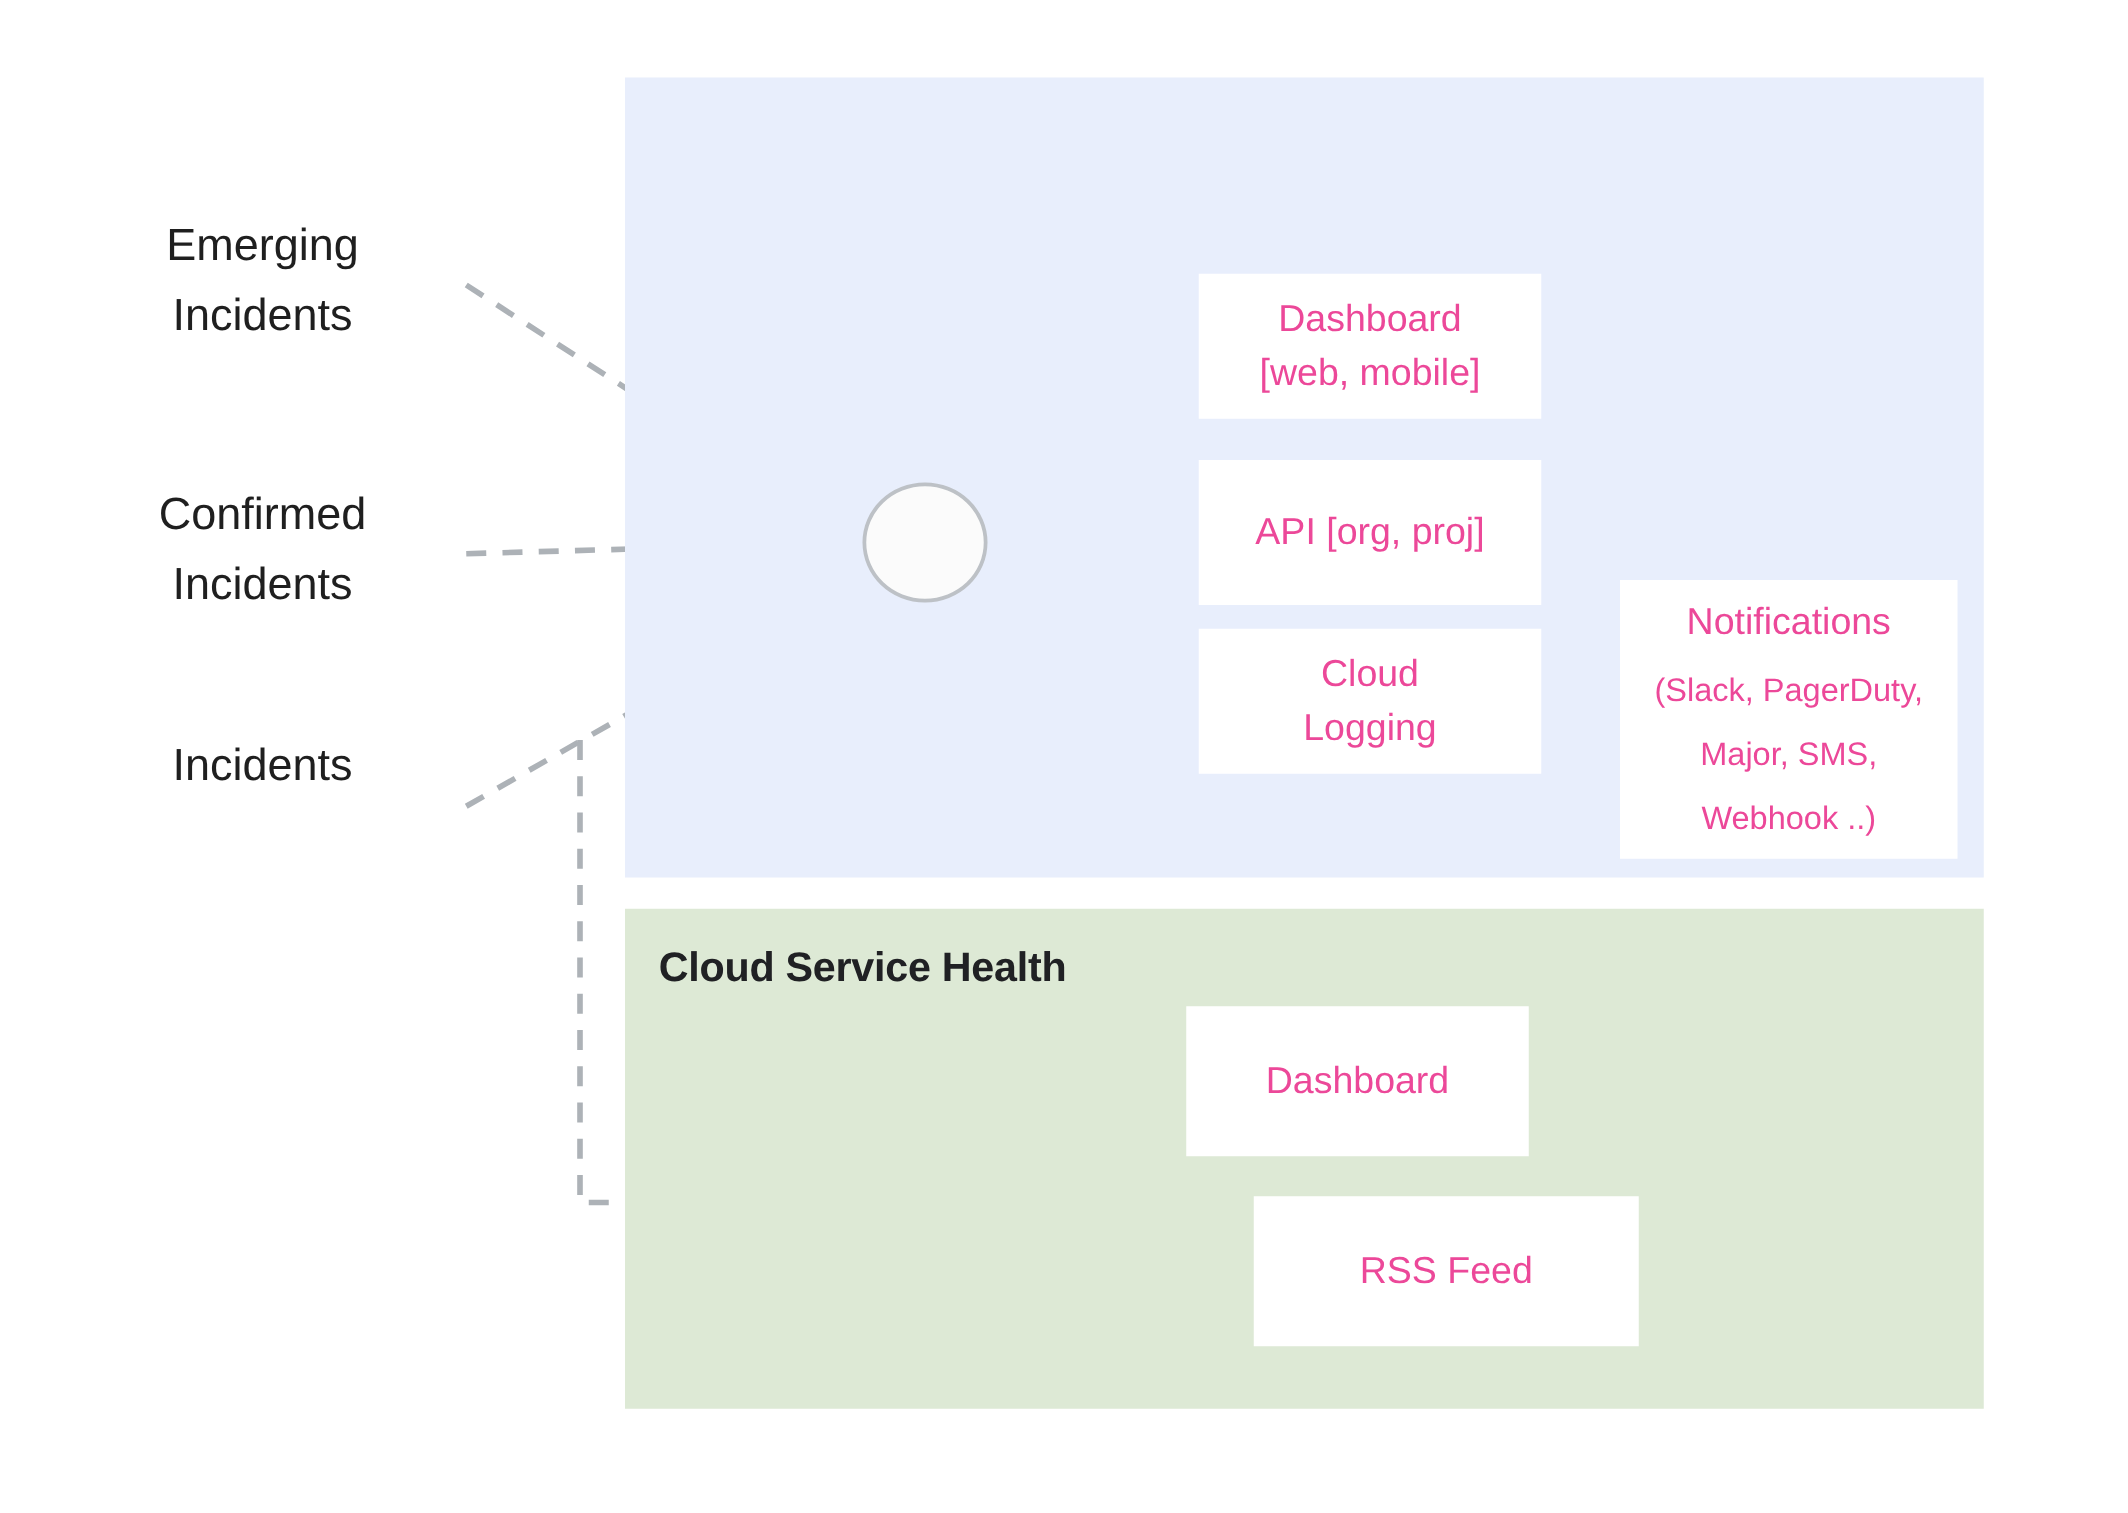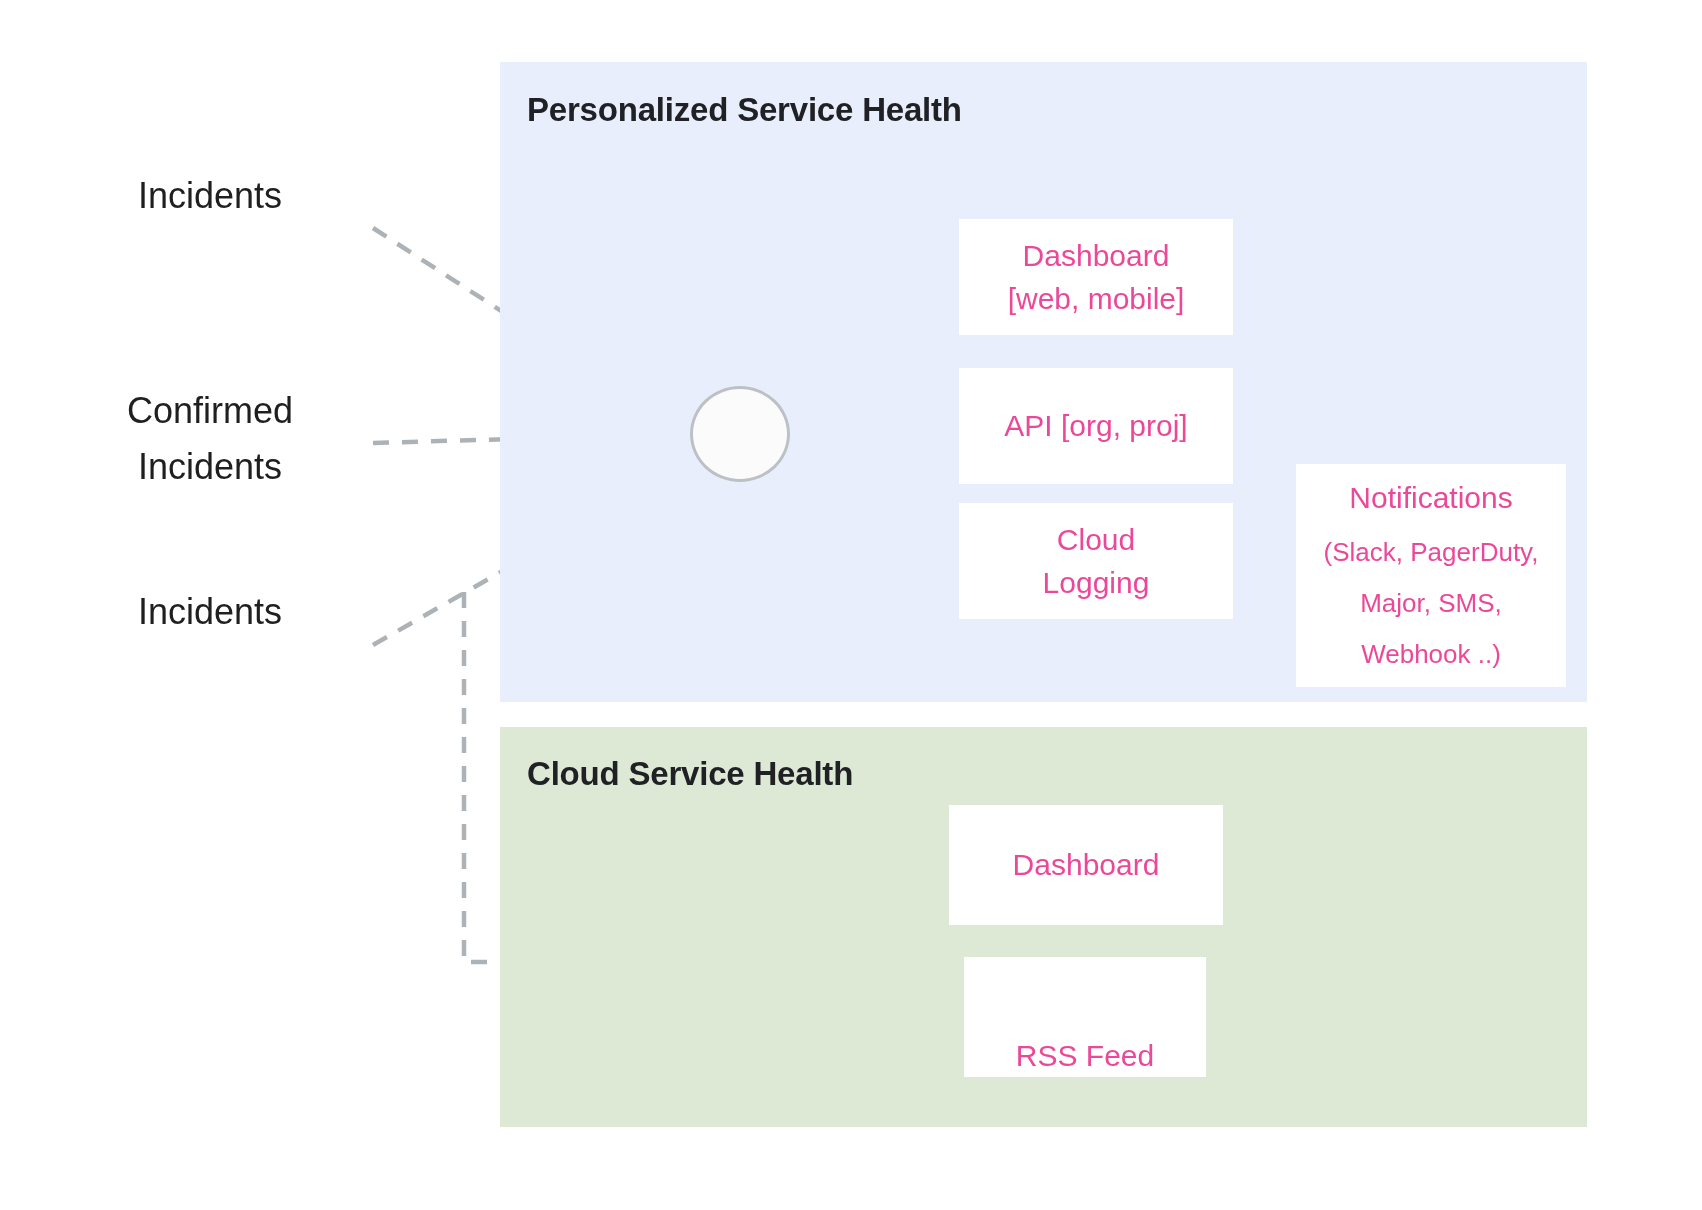--- a/index.html
+++ b/index.html
@@ -113,35 +113,35 @@
     <path d="M861,434 L952,434" fill="none" stroke="#5f6368" stroke-width="4.5" marker-end="url(#arrowDark)"></path>
     <path d="M861,578 L952,578" fill="none" stroke="#5f6368" stroke-width="4.5" marker-end="url(#arrowDark)"></path>
 
     <path d="M1237,578 L1288,578" fill="none" stroke="#b3b8bd" stroke-width="4.5" marker-end="url(#arrowLight)"></path>
 
     <path d="M886,962 L886,880 L960,880" fill="none" stroke="#b6bcc2" stroke-width="4"></path>
     <path d="M886,962 L886,1030 L960,1030" fill="none" stroke="#b6bcc2" stroke-width="4"></path>
   </svg>
 
   <div class="src-label" style="left:60px; top:168px; width:300px;">
+    <div>Emerging</div>
     <div>Incidents</div>
   </div>
 
   <div class="src-label" style="left:60px; top:383px; width:300px;">
     <div>Confirmed</div>
     <div>Incidents</div>
   </div>
 
   <div class="src-label" style="left:60px; top:584px; width:300px;">
     <div>Incidents</div>
   </div>
 
   <div class="panel panel-blue" style="left:500px; top:62px; width:1087px; height:640px;"></div>
 
-  <div class="panel-title" style="left:527px; top:91px;">Personalized Service Health</div>
 
   <div class="hub-circle" style="left:690px; top:386px; width:100px; height:96px;"></div>
 
   <div class="node-box" style="left:959px; top:219px; width:274px; height:116px;">
     <div class="inner">
       <span>Dashboard</span><br>
       <span>[web, mobile]</span>
     </div>
   </div>
 
@@ -170,19 +170,19 @@
   <div class="panel panel-green" style="left:500px; top:727px; width:1087px; height:400px;"></div>
 
   <div class="panel-title" style="left:527px; top:755px;">Cloud Service Health</div>
 
   <div class="node-box" style="left:949px; top:805px; width:274px; height:120px;">
     <div class="inner">
       <span>Dashboard</span>
     </div>
   </div>
 
-  <div class="node-box" style="left:964px; top:957px; width:242px; height:120px;align-items:flex-end;">
+  <div class="node-box" style="left:1003px; top:957px; width:308px; height:120px;">
     <div class="inner">
       <span>RSS Feed</span>
     </div>
   </div>
 
 </div>
 
 </body></html>

